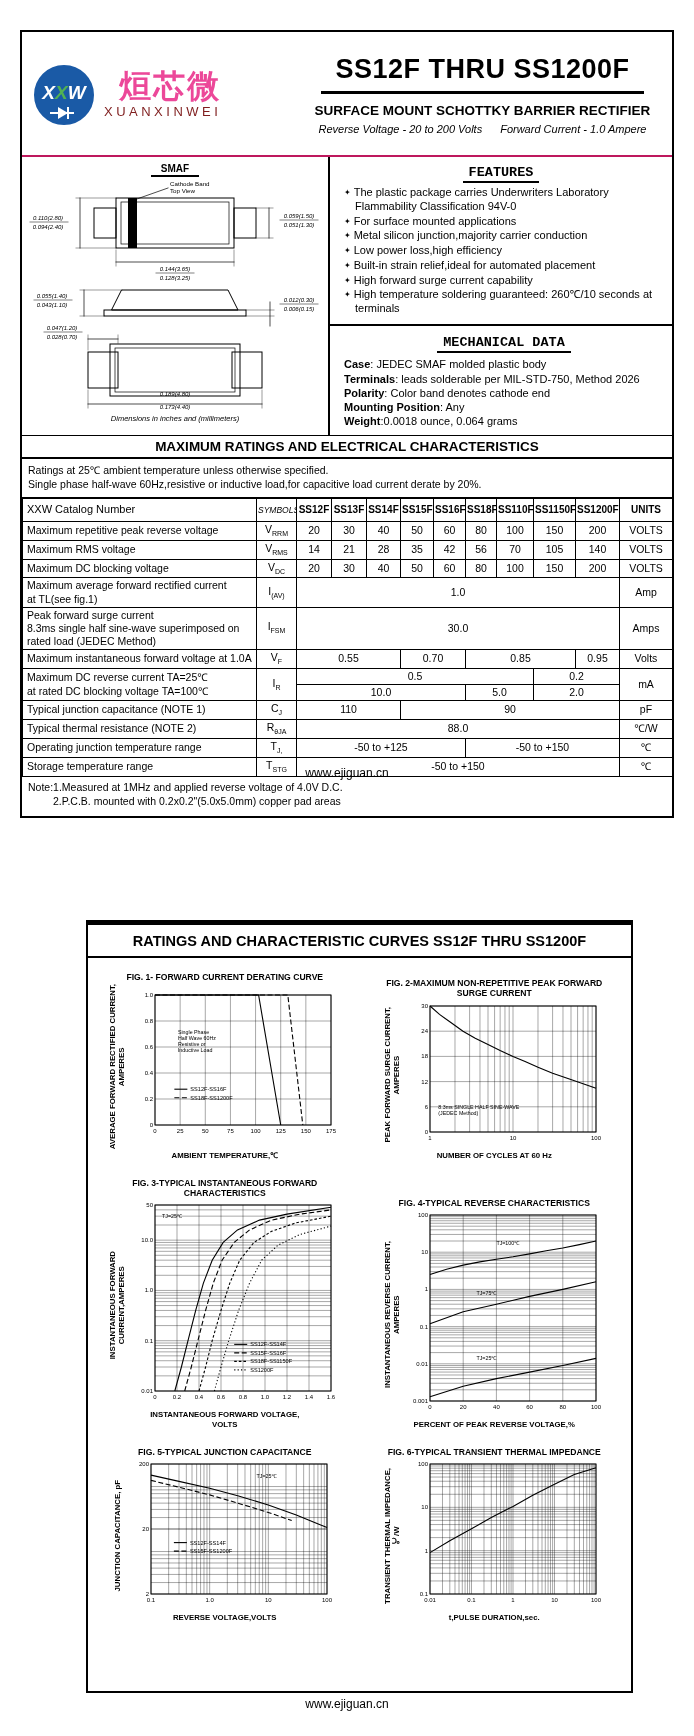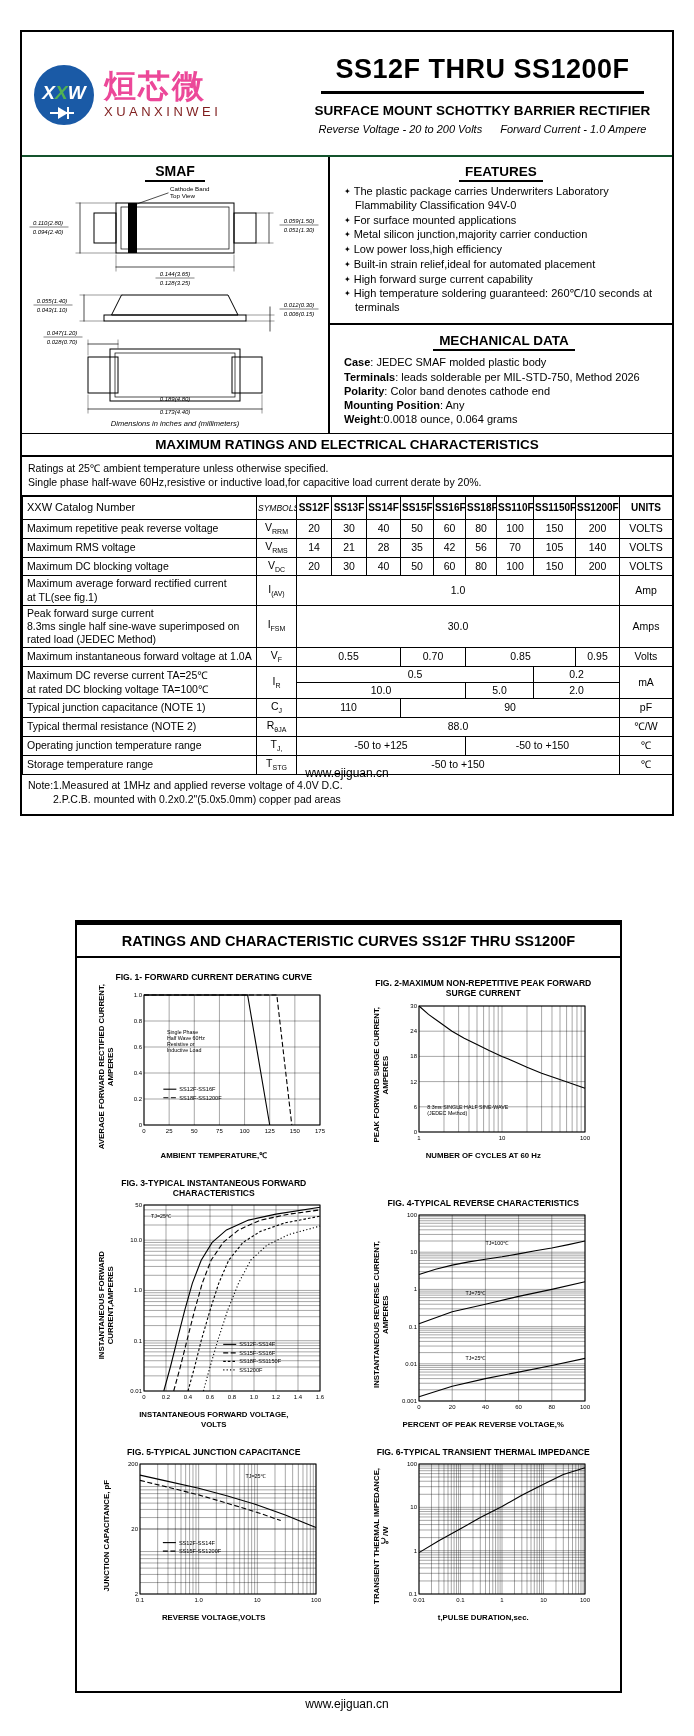--- a/index.html
+++ b/index.html
@@ -1,58 +1,58 @@
 <!DOCTYPE html>
 <html><head>
 <meta charset="utf-8">
 <style>
   html,body{margin:0;padding:0;background:#fff;}
   .canvas{position:relative;width:694px;height:1736px;background:#fff;overflow:hidden;
           font-family:"Liberation Sans",sans-serif;color:#000;}
   
   .p1{position:absolute;left:20px;top:30px;width:650px;border:2px solid #000;background:#fff;}
-  .hdr{display:flex;border-bottom:2px solid #14532d;padding:10px 17px 8px 10px;height:105px;}
+  .hdr{display:flex;border-bottom:2px solid #be185d;padding:10px 17px 8px 10px;height:105px;text-align:right;}
   .logo{width:278px;display:flex;align-items:center;}
   .logo-cn{font-size:32px;font-weight:bold;color:#ec4899;letter-spacing:2px;line-height:1;}
   .logo-en{font-size:13px;color:#7f1d1d;letter-spacing:3.5px;margin-top:2px;}
   .hdr-right{flex:1;display:flex;flex-direction:column;align-items:center;justify-content:center;}
   .pn{font-size:27px;font-weight:bold;letter-spacing:.5px;border-bottom:3px solid #000;
       padding:0 14px 6px 14px;margin-bottom:9px;}
   .sub{font-size:13.5px;font-weight:bold;}
   .tag{font-size:11px;font-style:italic;margin-top:5px;display:flex;gap:18px;}
   .cols{display:flex;}
   .colL{width:306px;border-right:2px solid #000;padding:4px 0 2px 0;}
   .colR{flex:1;display:flex;flex-direction:column;}
   .sec-h{text-align:center;font-weight:bold;font-size:13.5px;margin:7px 0 6px 0;}
-  .sec-h span{border-bottom:2px solid #000;padding:0 6px 1px 6px;}
+  .sec-h span{border-bottom:2px solid #000;padding:0 6px 1px 6px;font-family:Liberation Mono, monospace;}
   .feat{border-bottom:2px solid #000;padding-bottom:7px;min-height:151px;}
   .feat ul{margin:0;padding:0 8px 0 14px;list-style:none;font-size:11px;line-height:1.25;}
   .feat li{padding-left:11px;text-indent:-11px;margin-bottom:1px;}
   .feat li .blt{font-size:8px;margin-right:3px;vertical-align:1px;}
   .mech{padding:0 8px 6px 14px;font-size:11px;line-height:1.3;}
   .mech .ln b{font-weight:bold;}
-  .pkg-name{text-align:center;font-weight:bold;font-size:14px;margin:2px 0 0 0;}
+  .pkg-name{text-align:center;font-weight:bold;font-size:10px;margin:2px 0 0 0;}
   .pkg-name span{border-bottom:2px solid #000;padding:0 10px 1px 10px;}
   .pkg-cap{text-align:center;font-style:italic;font-size:7.5px;margin-top:0px;}
   .banner{border-bottom:2.5px solid #000;text-align:center;font-weight:bold;font-size:13.5px;
           padding:3px 0;border-top:1px solid #000;}
   .rnotes{font-size:10.5px;padding:4px 6px 6px 6px;border-bottom:1.5px solid #000;line-height:1.35;}
   table.spec{border-collapse:collapse;width:100%;font-size:10.5px;table-layout:fixed;}
   table.spec th,table.spec td{border:1px solid #000;padding:1px 2px;text-align:center;
           overflow:hidden;line-height:1.25;}
   table.spec th{font-weight:bold;font-size:10px;padding:4px 1px;}
   table.spec th.lab,table.spec td.lab{text-align:left;padding-left:4px;font-size:10.5px;font-weight:normal;}
   table.spec th.lab{font-weight:normal;font-size:11px;}
   table.spec th.symh{font-style:italic;font-weight:normal;font-size:8.5px;}
   sub{font-size:7px;}
   .tnotes{font-size:10.5px;padding:3px 6px 7px 6px;line-height:1.4;}
   .tnotes .n2{margin-left:25px;}
   .url{position:absolute;width:100%;text-align:center;font-size:12px;color:#000000;}
   
-  .p2{position:absolute;left:75px;top:920px;width:543px;height:766px;border:2px solid #000;
+  .p2{position:absolute;left:86px;top:920px;width:543px;height:766px;border:2px solid #000;
       border-top:5px solid #000;background:#fff;}
   .p2-banner{border-bottom:2.5px solid #000;text-align:center;font-weight:bold;font-size:14.5px;
       padding:6px 0 7px 0;margin-top:2px;}
   .charts{display:grid;grid-template-columns:1fr 1fr;row-gap:18px;padding:14px 2px 0 2px;
       justify-items:center;}
   .fig{display:flex;flex-direction:column;align-items:center;justify-content:flex-end;}
   .fig-title{font-size:8.6px;font-weight:bold;text-align:center;white-space:pre-line;line-height:1.2;
       margin-bottom:2px;}
   .fig-mid{display:flex;align-items:center;}
   .fig-ylab{writing-mode:vertical-rl;transform:rotate(180deg);font-size:7.8px;font-weight:bold;

